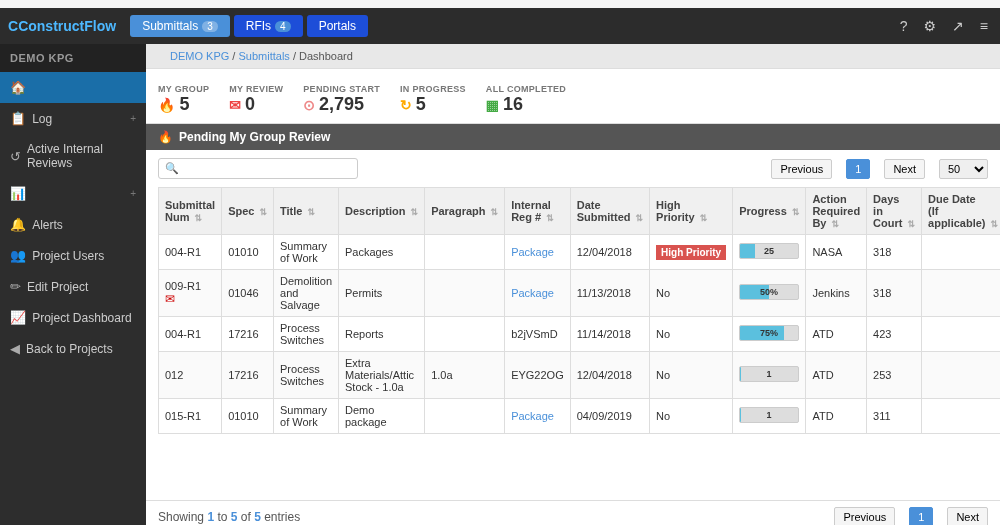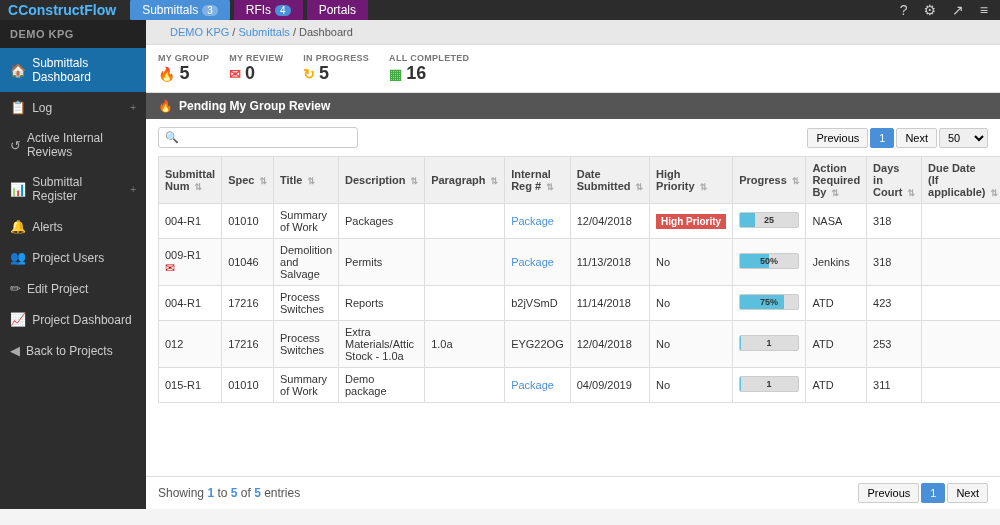--- a/index.html
+++ b/index.html
@@ -1,31 +1,32 @@
 <!DOCTYPE html>
 <html><head>
   <meta charset="utf-8">
   <style>
     * { box-sizing: border-box; margin: 0; padding: 0; }
     body { font-family: Arial, sans-serif; font-size: 12px; background: #f4f4f4; color: #333; width: 1000px; height: 525px; overflow: hidden; }
 
     
     .top-nav {
       background: #2c2c2c;
-      height: 20px;
+      height: 36px;
       display: flex;
       align-items: center;
       padding: 0 8px;
       justify-content: space-between;
+      margin-top: 8px;
     }
     .top-nav-left { display: flex; align-items: center; gap: 4px; }
     .logo { color: #fff; font-size: 14px; font-weight: bold; margin-right: 10px; }
     .logo span { color: #4db8ff; }
     .nav-tab {
-      background: #701a75;
+      background: #1d4ed8;
       color: #fff;
       padding: 4px 12px;
       border-radius: 3px;
       font-size: 12px;
       cursor: pointer;
       display: flex;
       align-items: center;
       gap: 4px;
     }
     .nav-tab.active { background: #4a90d9; }
@@ -98,21 +99,21 @@
     
     .stats-bar {
       background: #fff;
       padding: 8px 12px;
       display: flex;
       gap: 20px;
       border-bottom: 1px solid #ddd;
       align-items: flex-end;
     }
     .stat-item { display: flex; flex-direction: column; }
-    .stat-label { font-size: 9px; color: #777; font-weight: bold; letter-spacing: 0.3px; text-transform: uppercase; }
+    .stat-label { font-size: 9px; color: #777; font-weight: bold; letter-spacing: 0.3px; text-transform: uppercase; margin-top: 7px; }
     .stat-value { display: flex; align-items: center; gap: 4px; font-size: 18px; font-weight: bold; color: #333; }
     .stat-icon { font-size: 14px; }
     .icon-fire { color: #e44; }
     .icon-email { color: #e44; }
     .icon-clock { color: #e88; }
     .icon-refresh { color: #fa0; }
     .icon-grid { color: #4a4; }
 
     
     .section-header {
@@ -152,21 +153,21 @@
     }
     .search-box input {
       border: none;
       outline: none;
       font-size: 11px;
       width: 170px;
     }
     .search-icon { color: #999; font-size: 11px; }
     .pagination {
       display: flex;
-      gap: 2px;
+      gap: 14px;
     }
     .page-btn {
       padding: 3px 8px;
       border: 1px solid #ccc;
       background: #f5f5f5;
       cursor: pointer;
       font-size: 11px;
       border-radius: 2px;
     }
     .page-btn.active { background: #4a90d9; color: #fff; border-color: #4a90d9; }
@@ -278,34 +279,32 @@
   </div>
 </div>
 
 <div class="layout">
 
   <div class="sidebar">
     <div class="sidebar-project">DEMO KPG</div>
 
     <div class="sidebar-item active">
       <span class="si-icon">🏠</span>
-      <span>Submittals Dashboard</span>
     </div>
     <div class="sidebar-item">
       <span class="si-icon">📋</span>
       <span>Log</span>
       <span class="expand-icon">+</span>
     </div>
     <div class="sidebar-item">
       <span class="si-icon">↺</span>
       <span>Active Internal Reviews</span>
     </div>
     <div class="sidebar-item">
       <span class="si-icon">📊</span>
-      <span>Submittal Register</span>
       <span class="expand-icon">+</span>
     </div>
     <div class="sidebar-item">
       <span class="si-icon">🔔</span>
       <span>Alerts</span>
     </div>
     <div class="sidebar-item">
       <span class="si-icon">👥</span>
       <span>Project Users</span>
     </div>
@@ -339,20 +338,27 @@
         <div class="stat-value">
           <span class="stat-icon icon-fire">🔥</span>
           <span>5</span>
         </div>
       </div>
       <div class="stat-item">
         <span class="stat-label">MY REVIEW</span>
         <div class="stat-value">
           <span class="stat-icon icon-email" style="font-size:14px;">✉</span>
           <span>0</span>
+        </div>
+      </div>
+      <div class="stat-item">
+        <span class="stat-label">PENDING START</span>
+        <div class="stat-value">
+          <span class="stat-icon icon-clock" style="font-size:14px;">⊙</span>
+          <span>2,795</span>
         </div>
       </div>
       <div class="stat-item">
         <span class="stat-label">IN PROGRESS</span>
         <div class="stat-value">
           <span class="stat-icon icon-refresh" style="font-size:14px;">↻</span>
           <span>5</span>
         </div>
       </div>
       <div class="stat-item">

